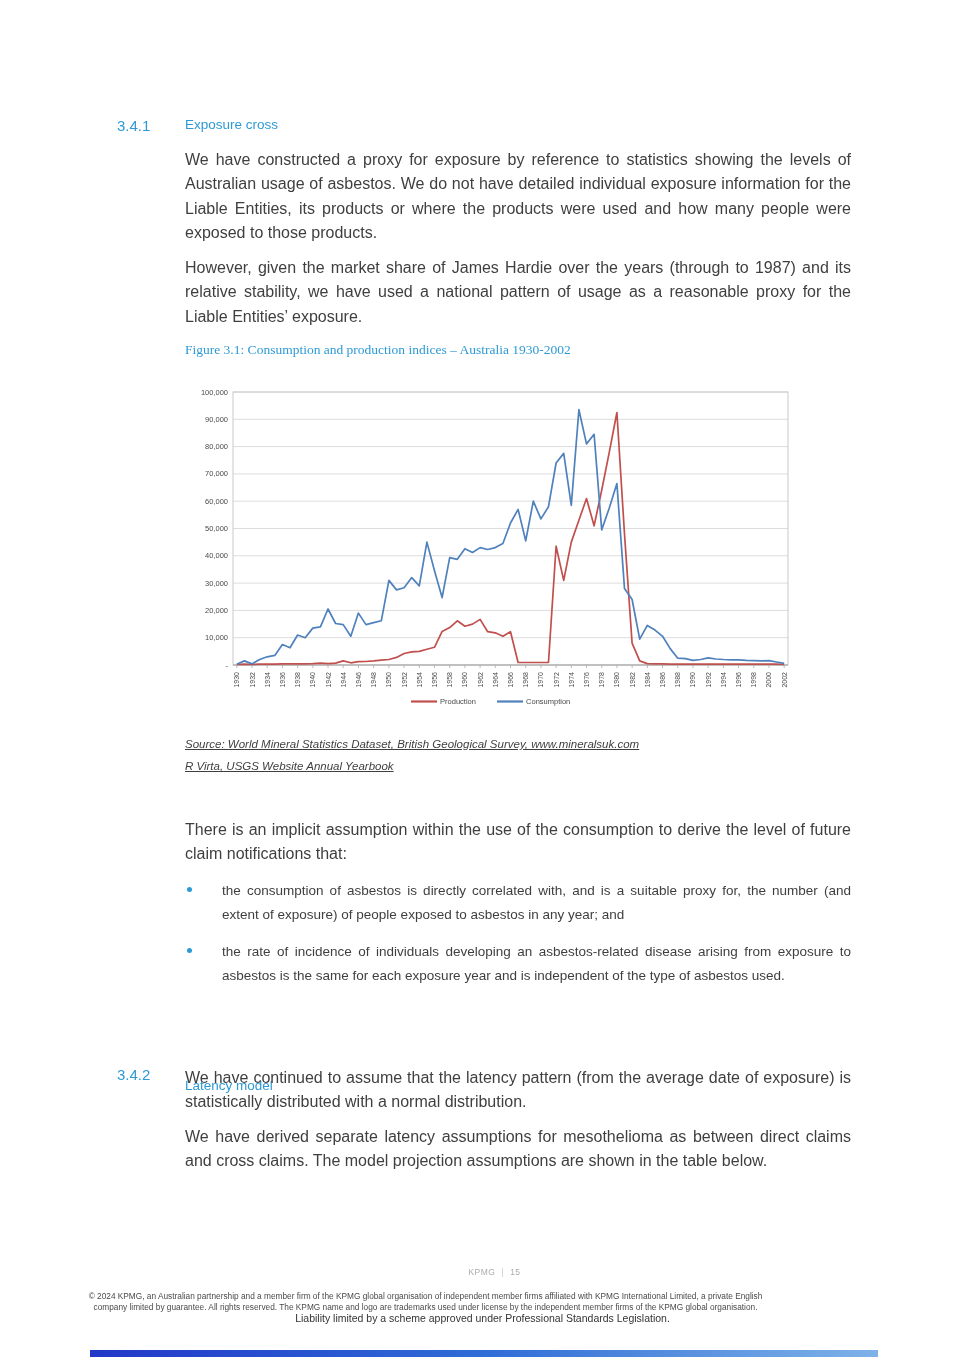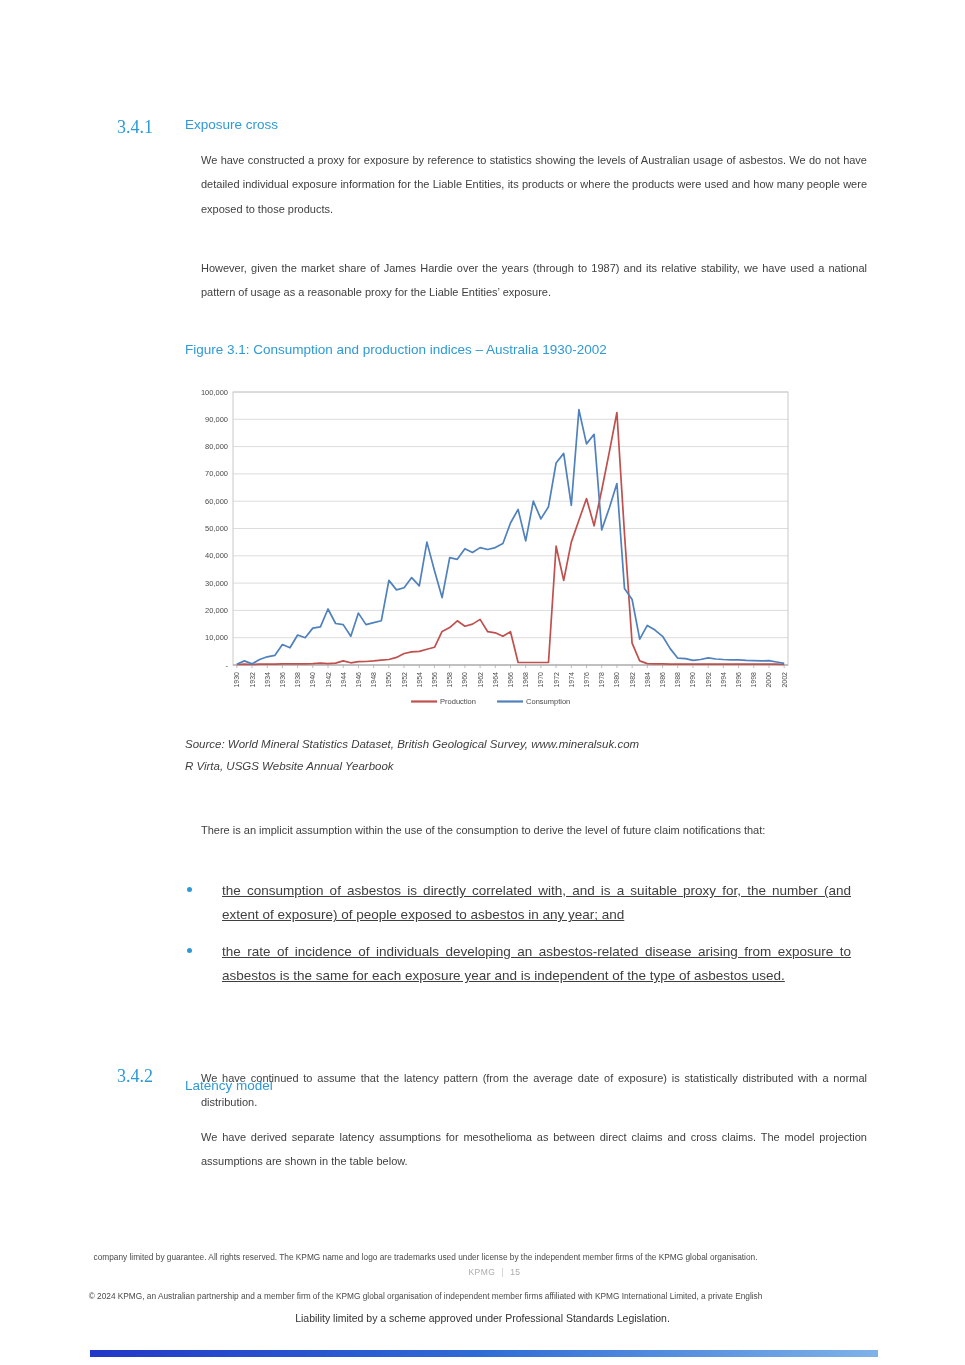--- a/index.html
+++ b/index.html
@@ -8,41 +8,40 @@
     width:965px;height:1365px;
     background:#ffffff;
     font-family:"Liberation Sans", sans-serif;
     color:#3f3f3f;
     overflow:hidden;
     margin:0 auto;
   }
   .abs{position:absolute;}
   .section-num{
     left:117px;width:60px;
-    font-size:18px;color:var(--accent,#2e9ad5);font-family:Liberation Serif, serif;
+    font-size:15px;color:var(--accent,#2e9ad5);
   }
   .section-title{
     left:185px;
     font-size:13.5px;color:var(--accent,#2e9ad5);
   }
   .body-text{
     left:185px;width:666px;
-    font-size:11px;line-height:24.4px;
+    font-size:16px;line-height:24.4px;
     text-align:justify;
-    margin-left:16px;
   }
   .fig-title{
     left:185px;
-    font-size:13.5px;color:var(--accent,#2e9ad5);
+    font-size:13.5px;color:var(--accent,#2e9ad5);font-family:Liberation Serif, serif;
   }
   .source-line{
     left:185px;width:680px;
-    font-size:11.5px;font-style:italic;color:#3f3f3f;
-  }
-  .bullet-row{left:185px;width:666px;text-decoration:underline;}
+    font-size:11.5px;font-style:italic;color:#3f3f3f;text-decoration:underline;
+  }
+  .bullet-row{left:185px;width:666px;}
   .bullet-dot{
     position:absolute;left:2px;top:8px;
     width:5px;height:5px;border-radius:50%;
     background:var(--accent,#2e9ad5);
   }
   .bullet-text{
     margin-left:37px;width:629px;
     font-size:13.5px;line-height:24.4px;text-align:justify;
   }
   .footer-line{
@@ -211,18 +210,18 @@
   <div class="abs section-title" style="top:1078px">Latency model</div>
 
   <div class="abs body-text" style="top:1066px">We have continued to assume that the latency pattern (from the average date of exposure) is statistically distributed with a normal distribution.</div>
   <div class="abs body-text" style="top:1125px">We have derived separate latency assumptions for mesothelioma as between direct claims and cross claims. The model projection assumptions are shown in the table below.</div>
 
   <div class="abs footer-line" style="top:1267px">
     <span>KPMG</span><span class="footer-sep">|</span><span>15</span>
   </div>
 
   <div class="abs footnote" style="top:1291px">© 2024 KPMG, an Australian partnership and a member firm of the KPMG global organisation of independent member firms affiliated with KPMG International Limited, a private English</div>
-  <div class="abs footnote" style="top:1252px">company limited by guarantee. All rights reserved. The KPMG name and logo are trademarks used under license by the independent member firms of the KPMG global organisation.</div>
+  <div class="abs footnote" style="top:1302px">company limited by guarantee. All rights reserved. The KPMG name and logo are trademarks used under license by the independent member firms of the KPMG global organisation.</div>
   <div class="abs liability" style="top:1312px">Liability limited by a scheme approved under Professional Standards Legislation.</div>
 
   <div class="abs accent-bar" id="accent-bar" style="background: linear-gradient(90deg, rgb(34, 56, 200), rgb(47, 108, 214), rgb(127, 178, 232));"></div>
 
 </div>
 
 </body></html>

